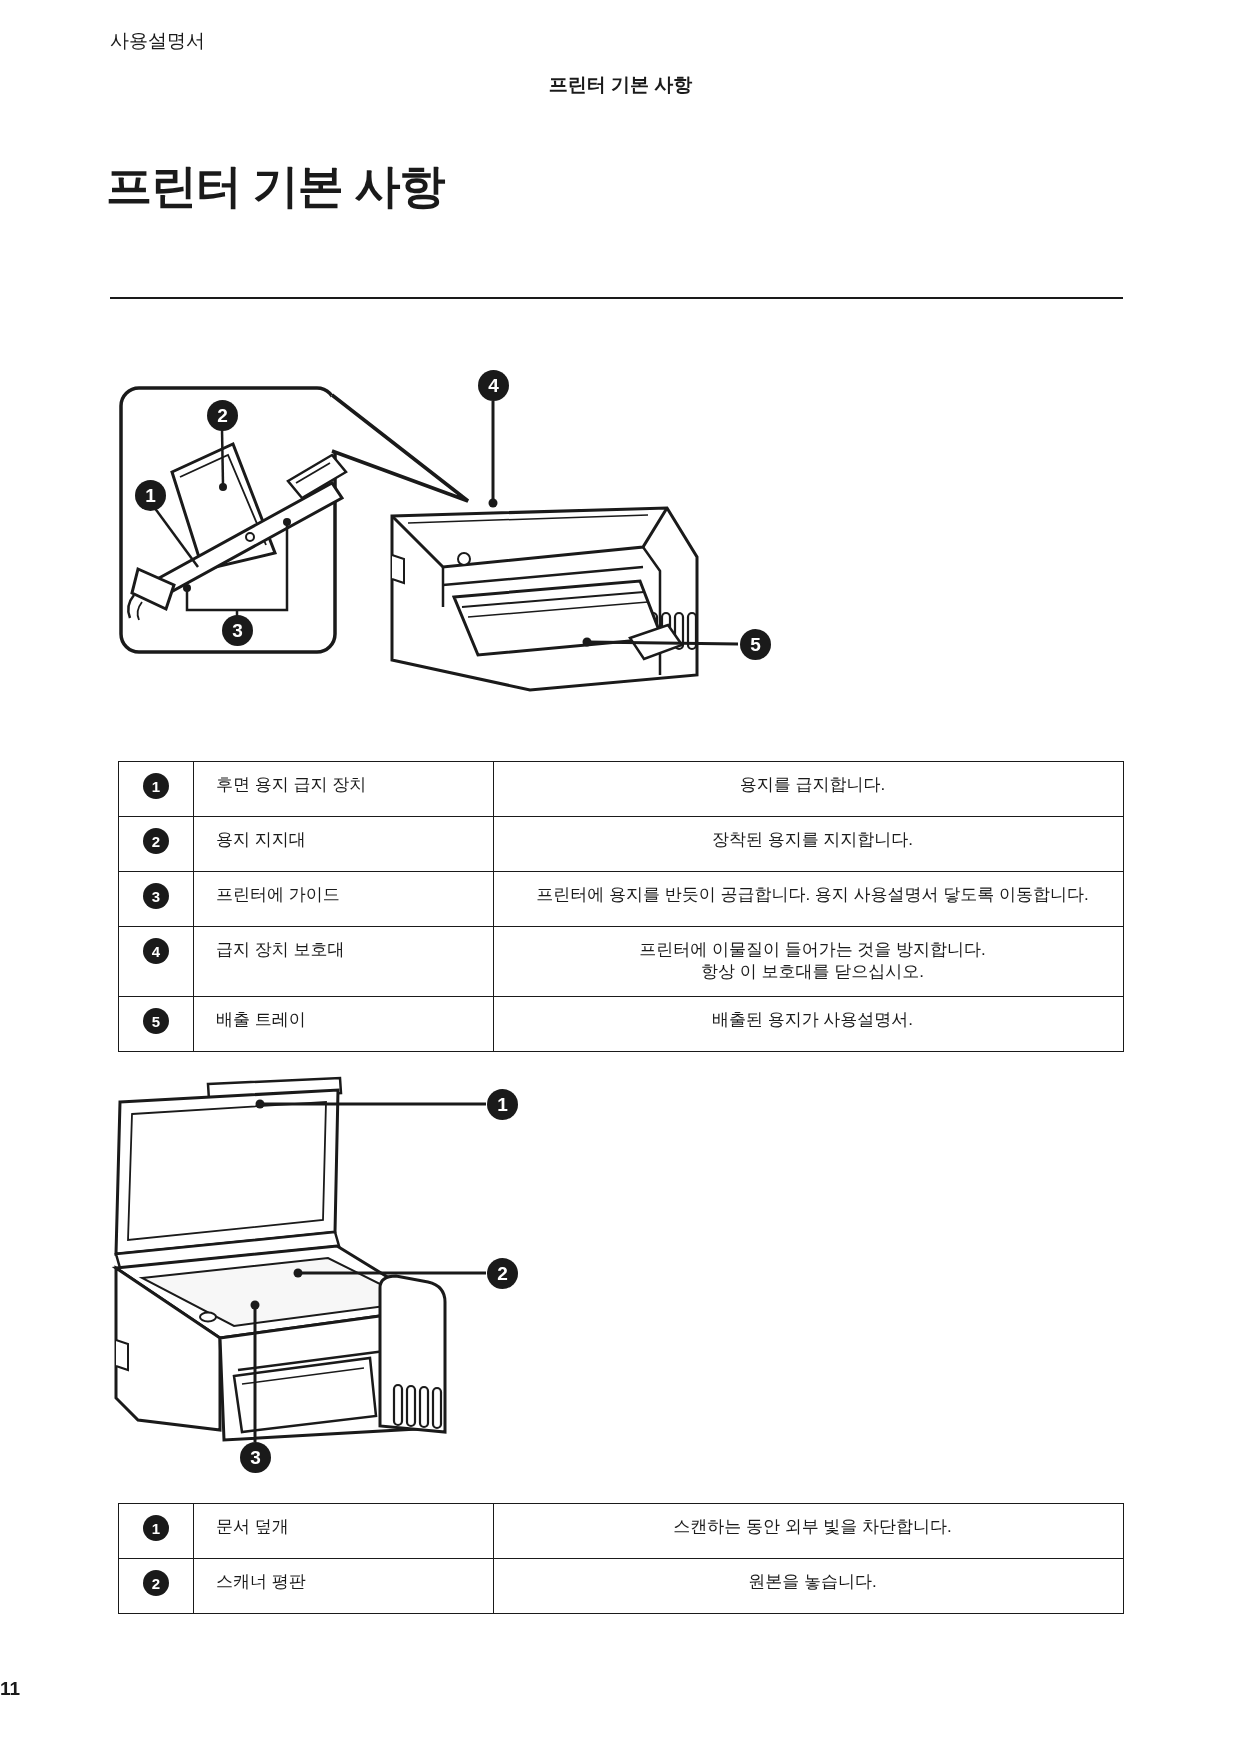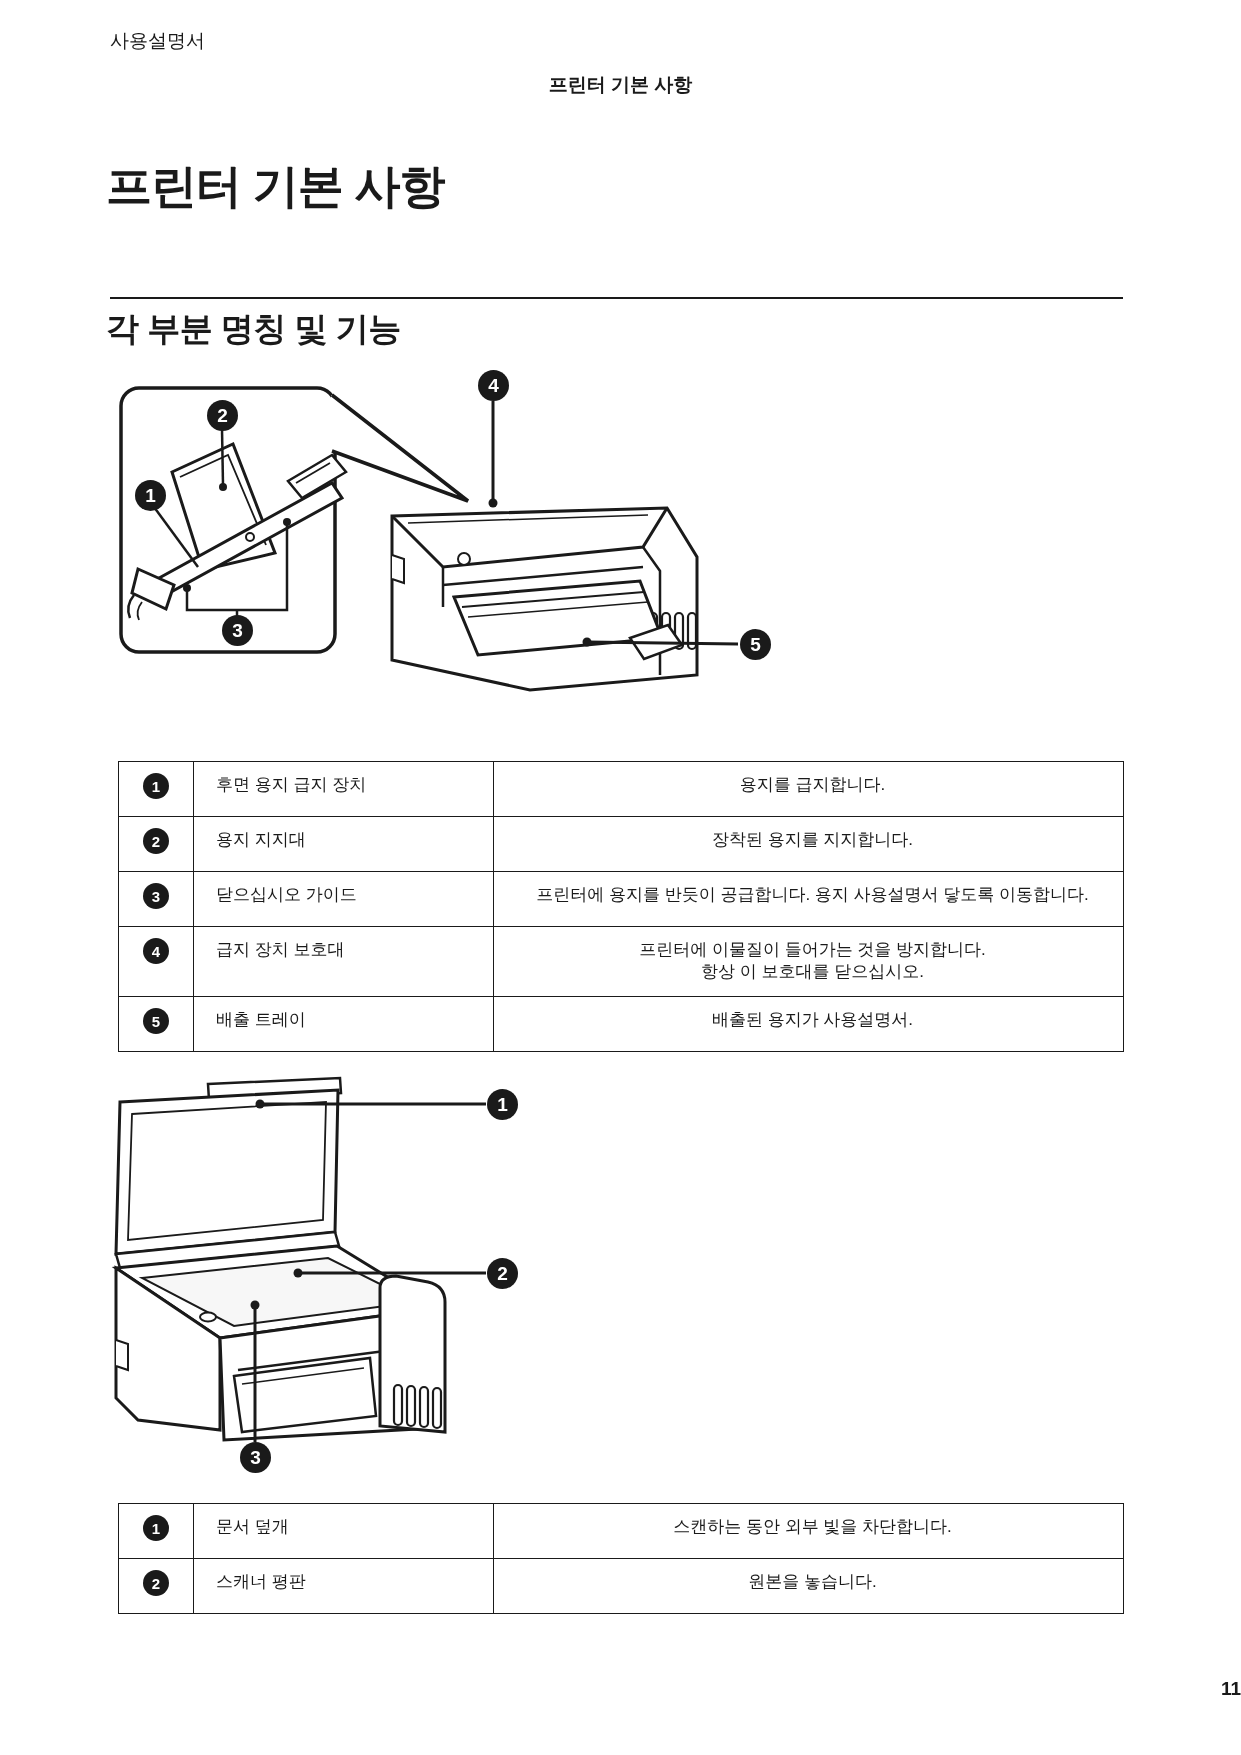--- a/index.html
+++ b/index.html
@@ -7,21 +7,21 @@
     position:relative;width:1241px;height:1755px;background:#ffffff;
     margin:0 auto;font-family:"Liberation Sans","DejaVu Sans",sans-serif;
     color:#1a1a1a;overflow:hidden;text-decoration:underline;
   }
   .abs{position:absolute;}
   .hdr-left{left:110px;top:28px;font-size:19px;}
   .hdr-center{left:0;top:72px;width:1241px;text-align:center;font-size:19px;font-weight:bold;}
   .h1{left:106px;top:156px;font-size:46px;font-weight:bold;letter-spacing:-1px;}
   .rule{left:110px;top:297px;width:1013px;height:2px;background:#1a1a1a;}
   .h2{left:106px;top:307px;font-size:33px;font-weight:bold;letter-spacing:-0.5px;}
-  .footer{left:0;top:1678px;width:1241px;text-align:right;font-size:19px;font-weight:bold;}
+  .footer{left:0;top:1678px;width:1241px;text-align:left;font-size:19px;font-weight:bold;}
 
   
   .diagram{position:absolute;}
   .d1{left:108px;top:345px;width:680px;height:360px;}
   .d2{left:108px;top:1040px;width:480px;height:445px;}
   .diagram svg{position:absolute;left:0;top:0;}
   .co{
     position:absolute;width:31px;height:31px;border-radius:50%;
     background:#1a1a1a;color:#fff;font-size:19px;font-weight:bold;
     display:flex;align-items:center;justify-content:center;line-height:1;
@@ -50,21 +50,20 @@
 </style>
 </head>
 <body>
 
 <div class="page">
 
   <div class="abs hdr-left">사용설명서</div>
   <div class="abs hdr-center">프린터 기본 사항</div>
   <div class="abs h1">프린터 기본 사항</div>
   <div class="abs rule"></div>
-  <div class="abs h2">각 부분 명칭 및 기능</div>
 
   <div class="diagram d1">
     <svg width="680" height="360" viewBox="0 0 680 360">
 
       <rect class="fw" x="13" y="43" width="214" height="264" rx="18" stroke-width="3.5"></rect>
       <polygon points="223,50 360,156 223,106" fill="#ffffff"></polygon>
       <path class="ln" d="M224,50 L360,156 L224,106" stroke-width="3.5"></path>
 
       <polygon class="fw" points="64,127 125,99 167,208 95,225" stroke-width="3"></polygon>
       <polyline class="ln" points="72,132 120,110 158,200" stroke-width="1.8"></polyline>
@@ -131,21 +130,21 @@
       <tr>
         <td class="cell-num"><span class="tbadge">2</span></td>
         <td class="cell-name">용지 지지대</td>
         <td class="cell-desc">
             <p>장착된 용지를 지지합니다.</p>
           </td>
       </tr>
 
       <tr>
         <td class="cell-num"><span class="tbadge">3</span></td>
-        <td class="cell-name">닫으십시오 가이드</td>
+        <td class="cell-name">프린터에 가이드</td>
         <td class="cell-desc">
             <p>프린터에 용지를 반듯이 공급합니다. 용지 사용설명서 닿도록 이동합니다.</p>
           </td>
       </tr>
 
       <tr>
         <td class="cell-num"><span class="tbadge">4</span></td>
         <td class="cell-name">급지 장치 보호대</td>
         <td class="cell-desc">
             <p>프린터에 이물질이 들어가는 것을 방지합니다.</p>

